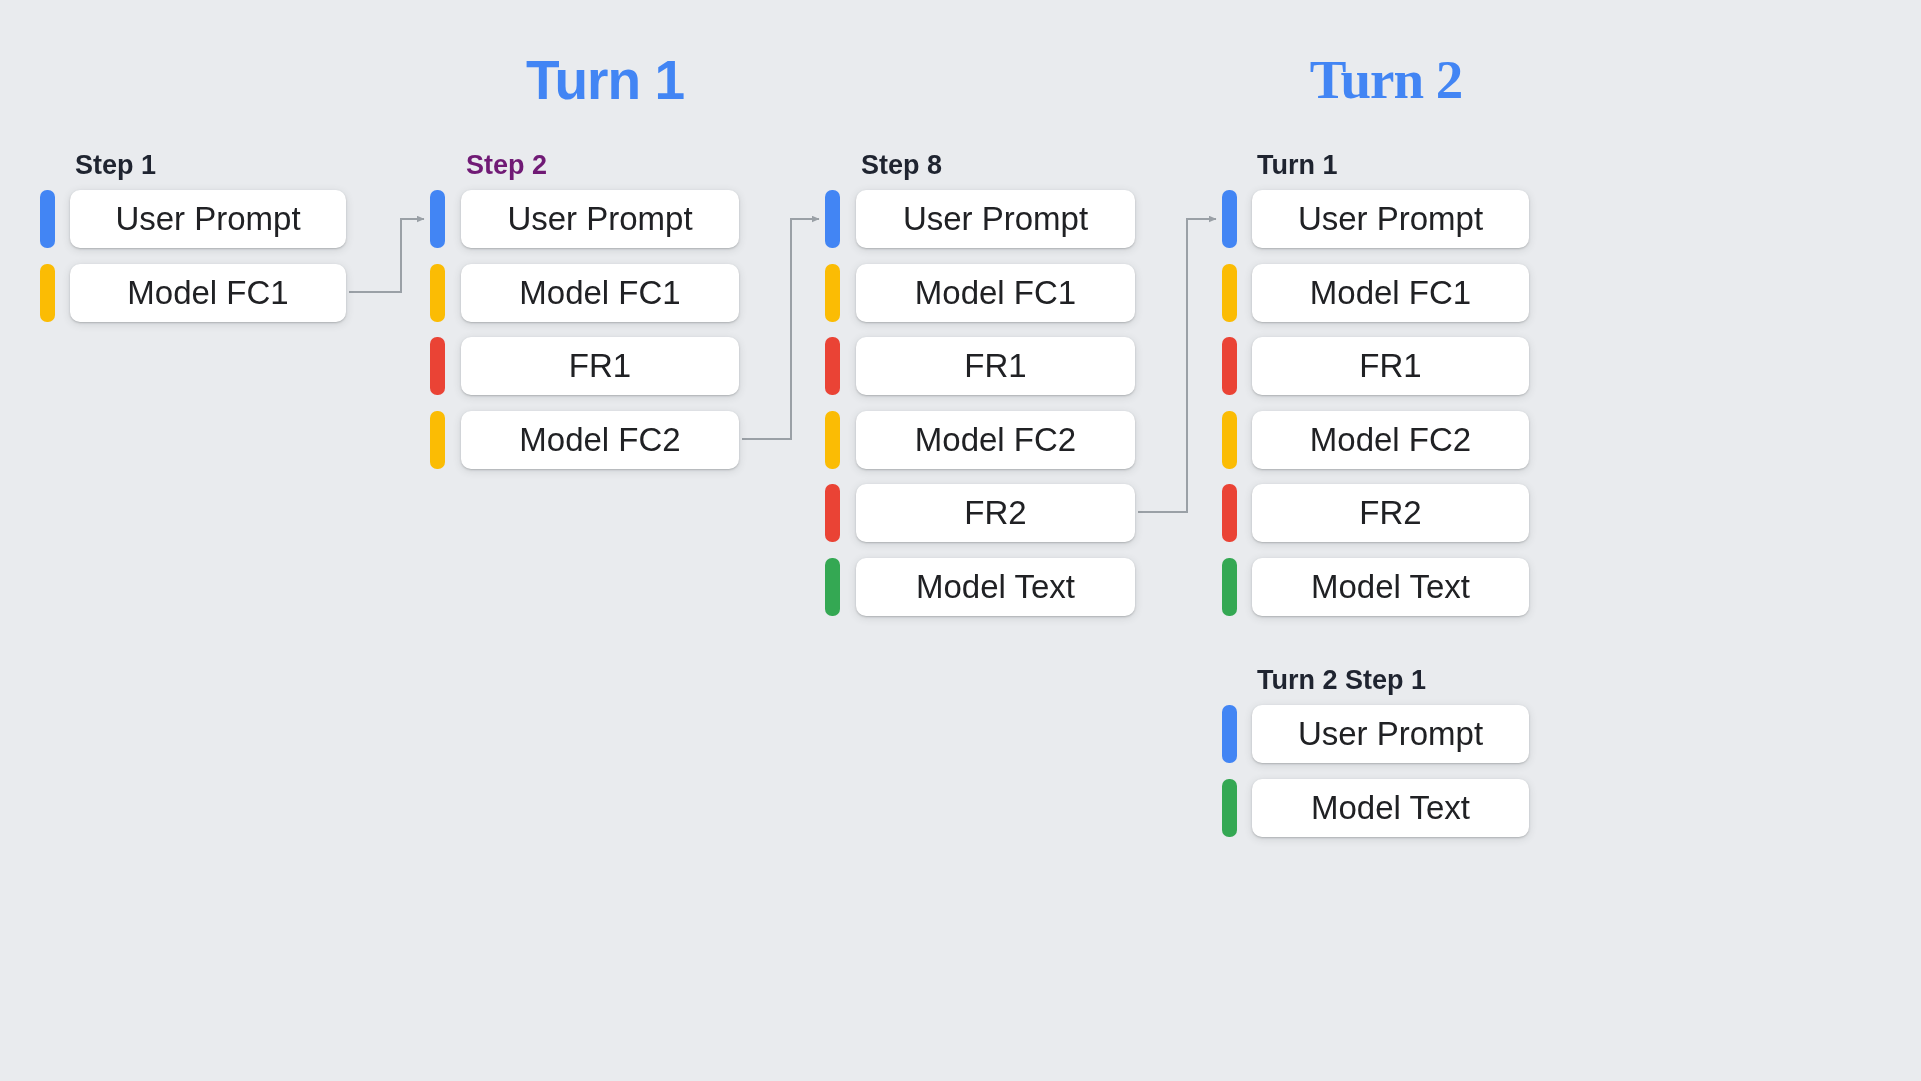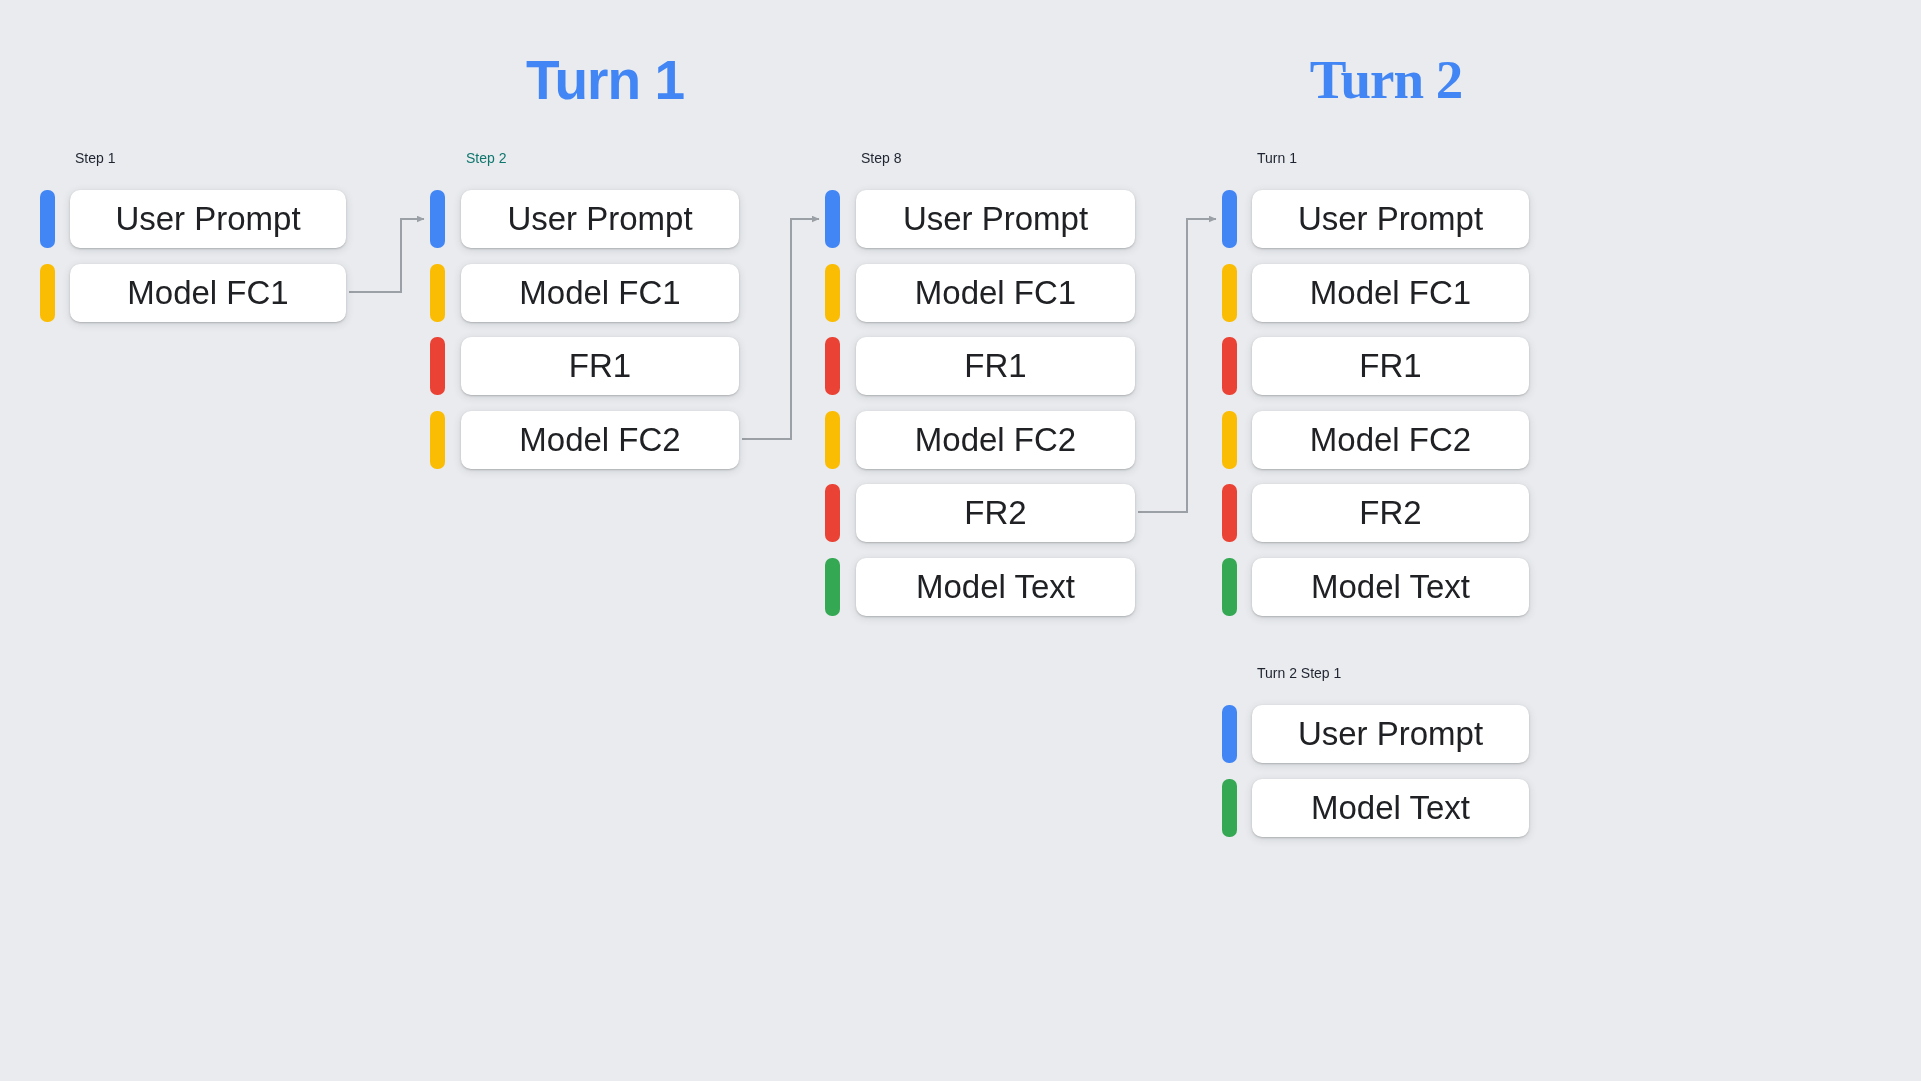--- a/index.html
+++ b/index.html
@@ -17,22 +17,22 @@
   .title {
     position: absolute;
     transform: translateX(-50%);
     font-size: 55px;
     font-weight: 700;
     letter-spacing: -1px;
     white-space: nowrap;
   }
   .group-label {
     position: absolute;
-    font-size: 14px;
-    font-weight: 400;
+    font-size: 27px;
+    font-weight: 700;
     color: #1f2430;
     white-space: nowrap;
   }
   .bar {
     position: absolute;
     border-radius: 7px;
   }
   .box {
     position: absolute;
     background: #ffffff;
@@ -66,21 +66,21 @@
       <polyline points="742,439 791,439 791,219 819,219" fill="none" stroke="#9aa0a6" stroke-width="2" marker-end="url(#arrowhead)"></polyline>
       <polyline points="1138,512 1187,512 1187,219 1216,219" fill="none" stroke="#9aa0a6" stroke-width="2" marker-end="url(#arrowhead)"></polyline>
     </svg>
 <div class="title" style="left: 605px; top: 48px; color: rgb(66, 133, 244);">Turn 1</div>
     <div class="title" style="left: 1386px; top: 48px; color: rgb(66, 133, 244); font-family: Liberation Serif, serif;">Turn 2</div>
     <div class="group-label" style="left: 75px; top: 150px; color: rgb(31, 36, 48);">Step 1</div>
     <div class="bar" style="left: 40px; top: 190px; width: 15px; height: 58px; background: rgb(66, 133, 244);"></div>
     <div class="box" style="left: 70px; top: 190px; width: 276px; height: 58px; color: rgb(32, 33, 36); background: rgb(255, 255, 255);">User Prompt</div>
     <div class="bar" style="left: 40px; top: 263.5px; width: 15px; height: 58px; background: rgb(251, 188, 4);"></div>
     <div class="box" style="left: 70px; top: 263.5px; width: 276px; height: 58px; color: rgb(32, 33, 36); background: rgb(255, 255, 255);">Model FC1</div>
-    <div class="group-label" style="left: 466px; top: 150px; color: #0f766e;">Step 2</div>
+    <div class="group-label" style="left: 466px; top: 150px; color: #701a75;">Step 2</div>
     <div class="bar" style="left: 430px; top: 190px; width: 15px; height: 58px; background: rgb(66, 133, 244);"></div>
     <div class="box" style="left: 461px; top: 190px; width: 278px; height: 58px; color: rgb(32, 33, 36); background: rgb(255, 255, 255);">User Prompt</div>
     <div class="bar" style="left: 430px; top: 263.5px; width: 15px; height: 58px; background: rgb(251, 188, 4);"></div>
     <div class="box" style="left: 461px; top: 263.5px; width: 278px; height: 58px; color: rgb(32, 33, 36); background: rgb(255, 255, 255);">Model FC1</div>
     <div class="bar" style="left: 430px; top: 337px; width: 15px; height: 58px; background: rgb(234, 67, 53);"></div>
     <div class="box" style="left: 461px; top: 337px; width: 278px; height: 58px; color: rgb(32, 33, 36); background: rgb(255, 255, 255);">FR1</div>
     <div class="bar" style="left: 430px; top: 410.5px; width: 15px; height: 58px; background: rgb(251, 188, 4);"></div>
     <div class="box" style="left: 461px; top: 410.5px; width: 278px; height: 58px; color: rgb(32, 33, 36); background: rgb(255, 255, 255);">Model FC2</div>
     <div class="group-label" style="left: 861px; top: 150px; color: rgb(31, 36, 48);">Step 8</div>
     <div class="bar" style="left: 825px; top: 190px; width: 15px; height: 58px; background: rgb(66, 133, 244);"></div>

